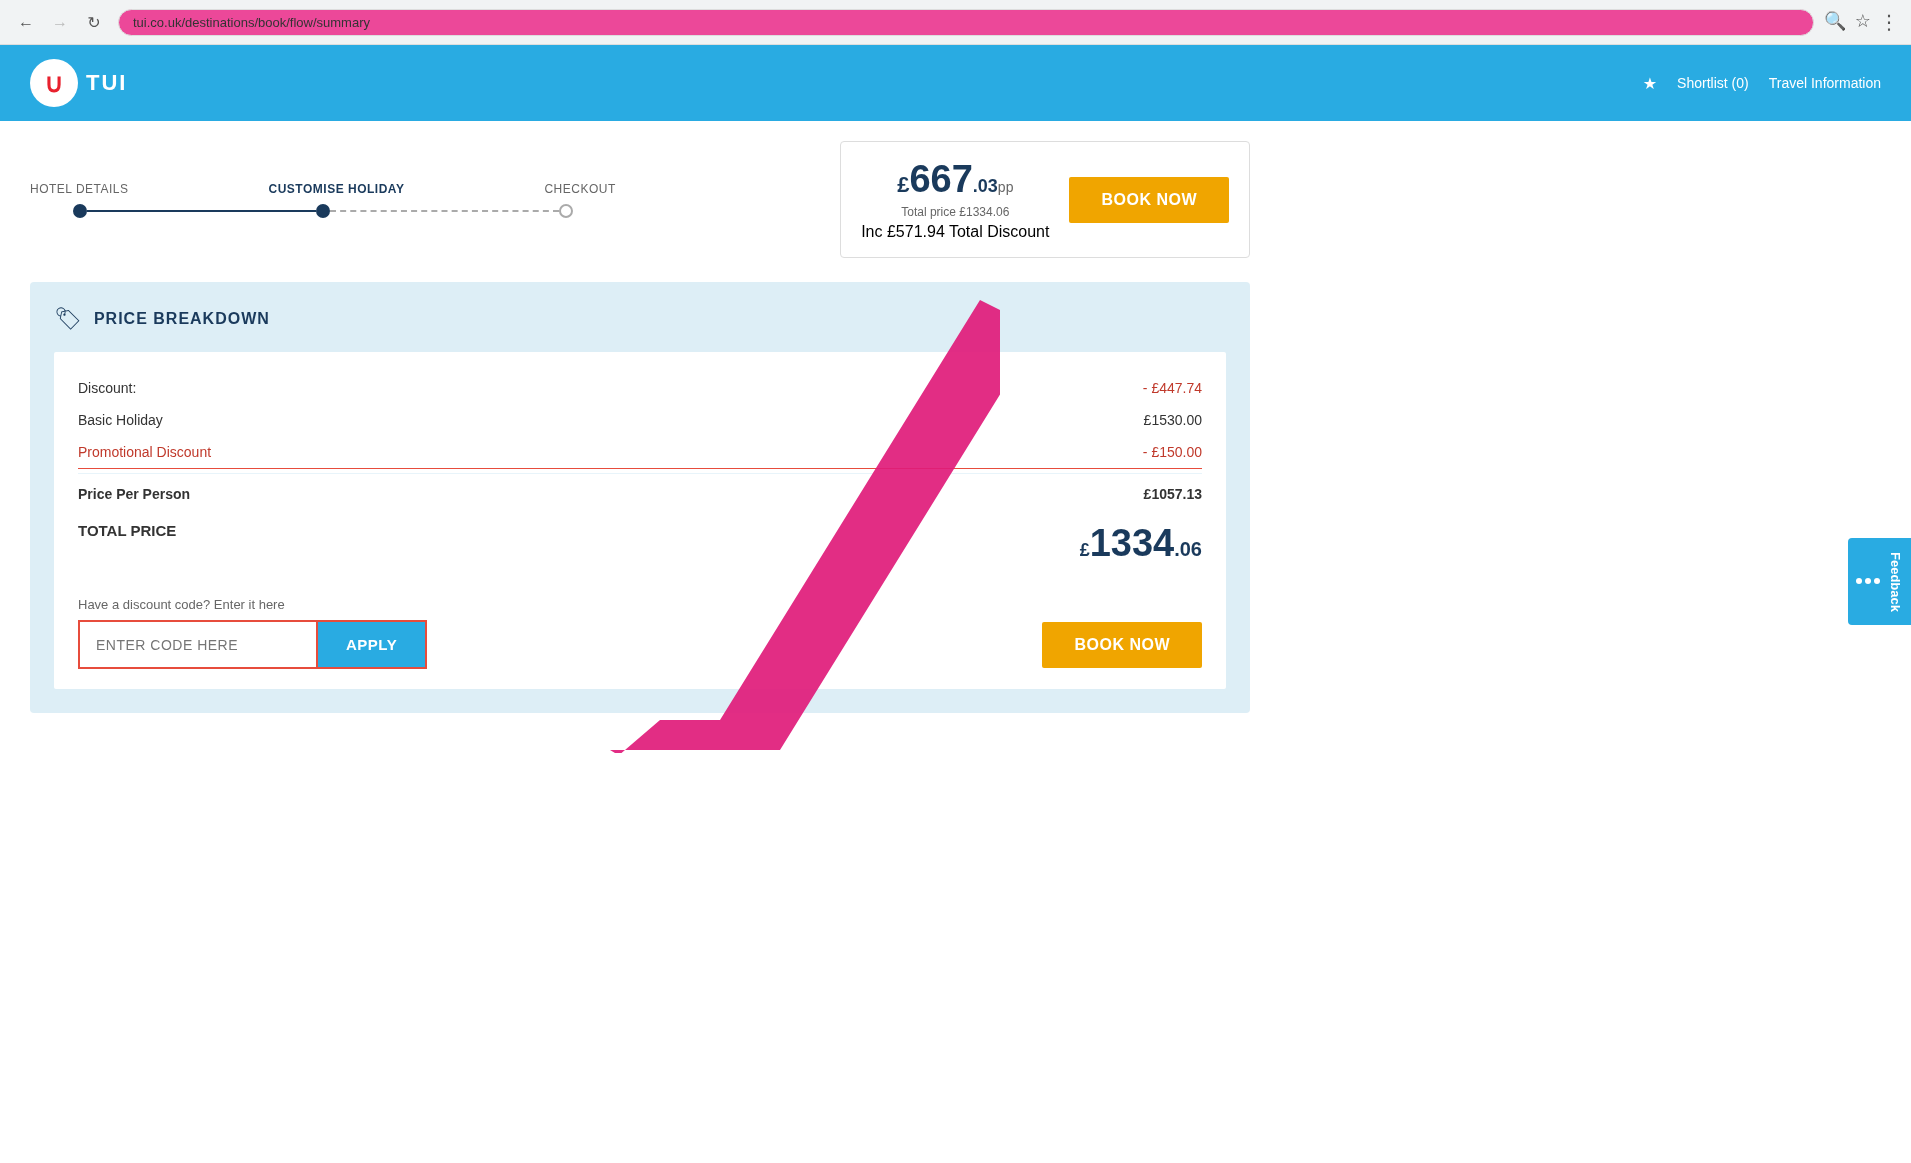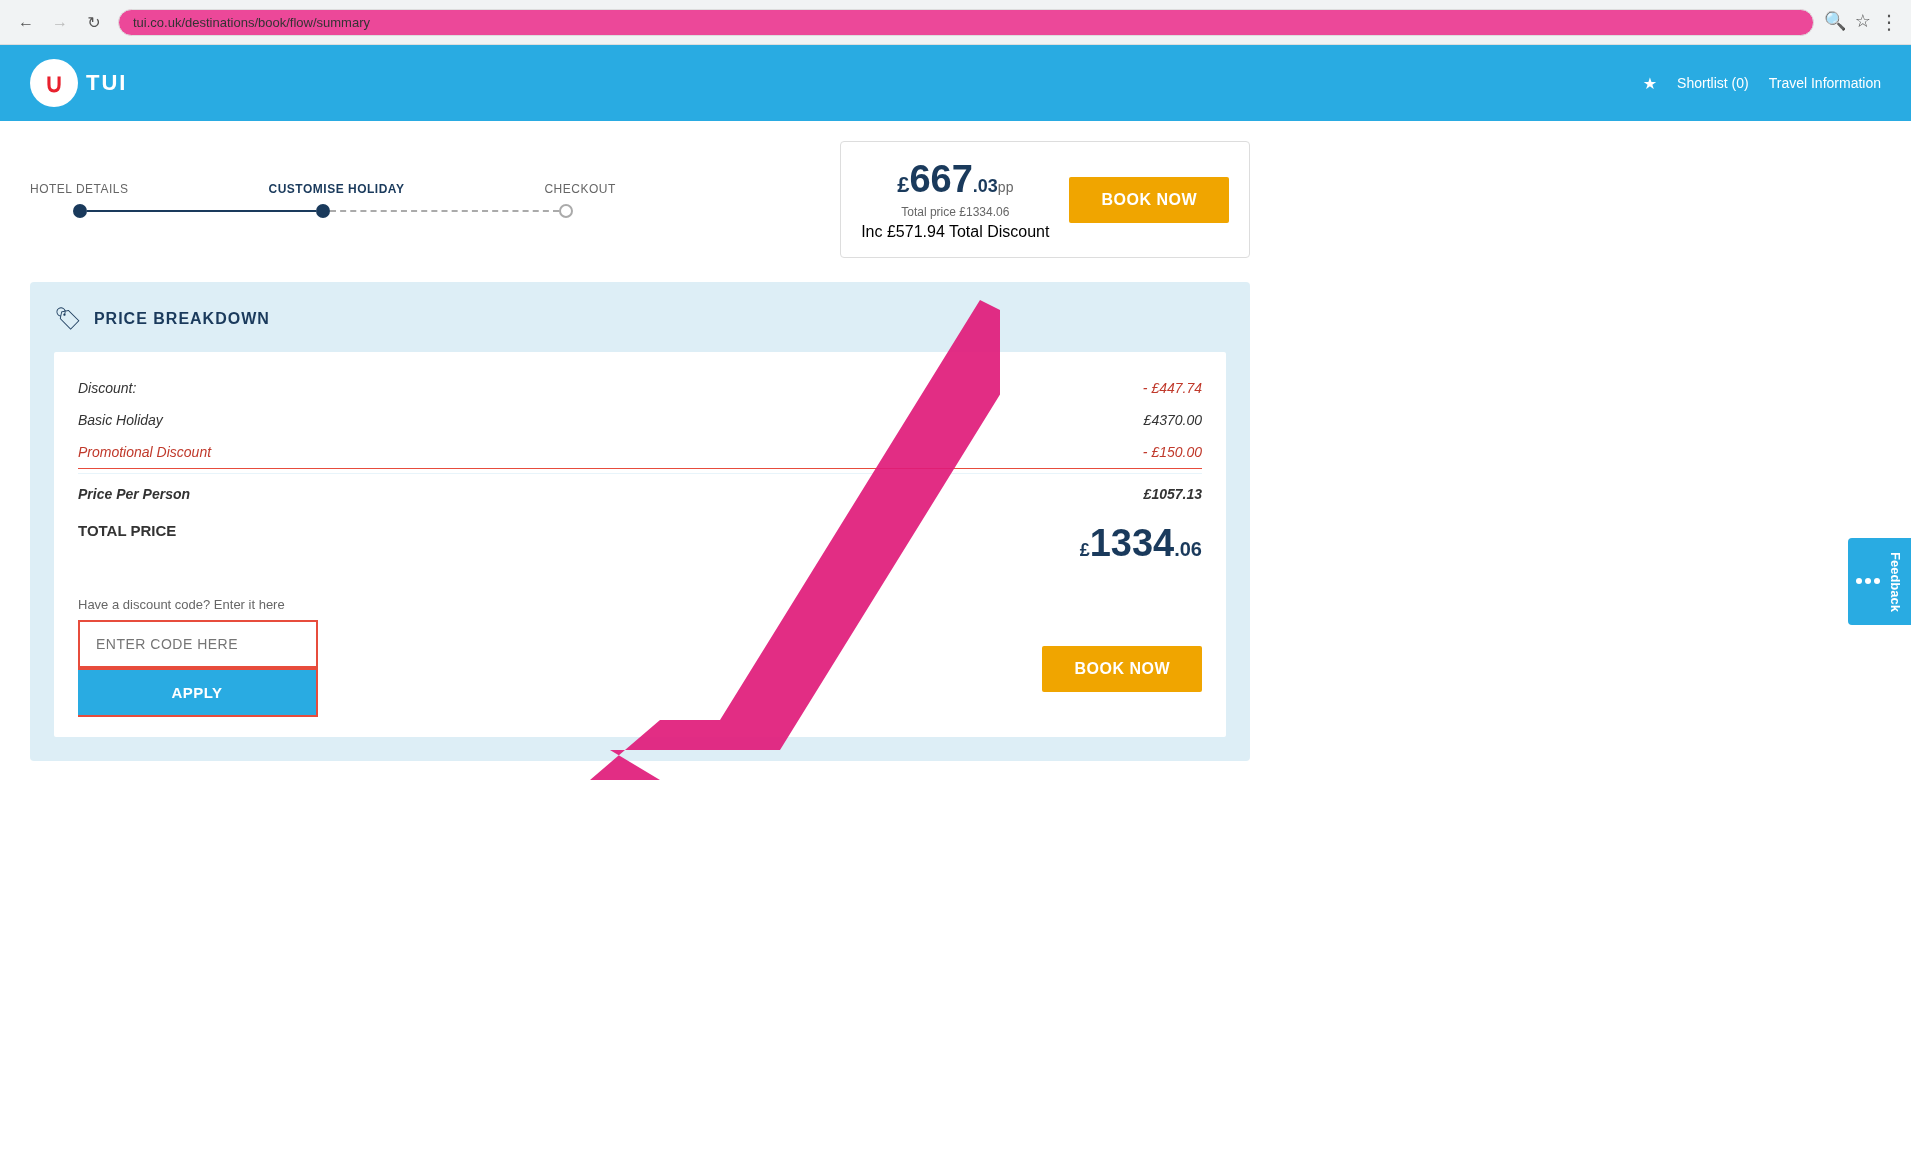--- a/index.html
+++ b/index.html
@@ -108,21 +108,21 @@
     .price-breakdown-section {
       background: #ddeef6; border-radius: 4px; padding: 24px;
       margin-bottom: 20px;
     }
     .section-header { display: flex; align-items: center; gap: 12px; margin-bottom: 20px; }
     .price-tag-icon { font-size: 22px; color: #1a3a5c; }
     .section-title { font-size: 16px; font-weight: bold; color: #1a3a5c; letter-spacing: 1px; text-align: right; }
 
     
     .price-table { background: #fff; border-radius: 2px; padding: 20px 24px; }
-    .price-row { display: flex; justify-content: space-between; padding: 8px 0; font-size: 14px; font-style: italic; }
+    .price-row { display: flex; justify-content: space-between; padding: 8px 0; font-size: 14px; }
     .price-row.bold { font-weight: bold; }
     .price-row.divider { border-top: 1px solid #e8f4fa; margin-top: 4px; padding-top: 12px; }
     .price-row.red-divider { border-bottom: 1px solid #e74c3c; padding-bottom: 8px; }
     .price-value.red { color: #c0392b; }
     .price-value.red-promo { color: #c0392b; }
 
     .total-price-row {
       display: flex; justify-content: space-between;
       padding: 12px 0; font-weight: bold; font-size: 15px;
     }
@@ -134,21 +134,21 @@
     }
     .total-amount .small-num {
       font-size: 20px; font-weight: bold; color: #1a3a5c;
     }
     .total-amount .curr { font-size: 18px; font-weight: bold; color: #1a3a5c; }
 
     
     .discount-section { margin-top: 20px; }
     .discount-label { font-size: 13px; color: #666; margin-bottom: 8px; }
     .discount-row { display: flex; align-items: center; justify-content: space-between; }
-    .discount-input-group { display: flex; flex-direction: column; }
+    .discount-input-group { display: flex; }
     .discount-input {
       border: 2px solid #e74c3c; padding: 14px 16px; font-size: 14px;
       color: #aaa; width: 240px; outline: none; letter-spacing: 0.5px;
     }
     .apply-btn {
       background: #29abe2; border: 2px solid #e74c3c; border-left: none;
       color: #fff; font-size: 15px; font-weight: bold; padding: 14px 28px;
       cursor: pointer; letter-spacing: 0.5px;
     }
 
@@ -245,21 +245,21 @@
 
       <div class="price-table">
 
         <div class="price-row">
           <span>Discount:</span>
           <span class="price-value red">- £447.74</span>
         </div>
 
         <div class="price-row">
           <span>Basic Holiday</span>
-          <span class="price-value">£4370.00</span>
+          <span class="price-value">£1530.00</span>
         </div>
 
 
         <div class="price-row red-divider" style="color:#c0392b;">
           <span>Promotional Discount</span>
           <span class="price-value red-promo">- £150.00</span>
         </div>
 
         <div class="price-row bold divider">
           <span>Price Per Person</span>

